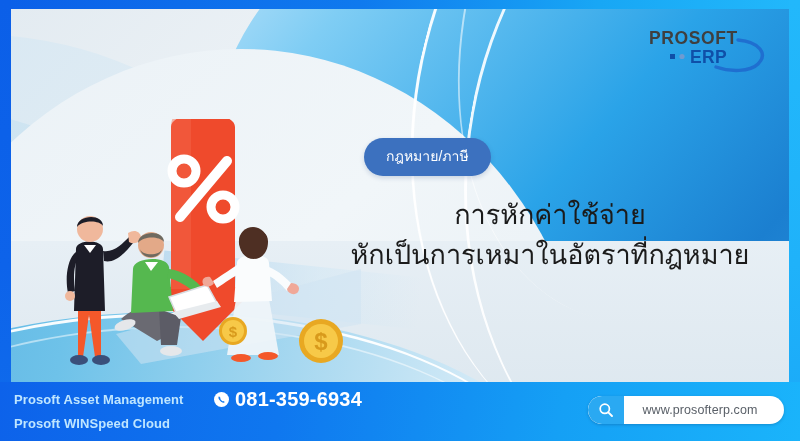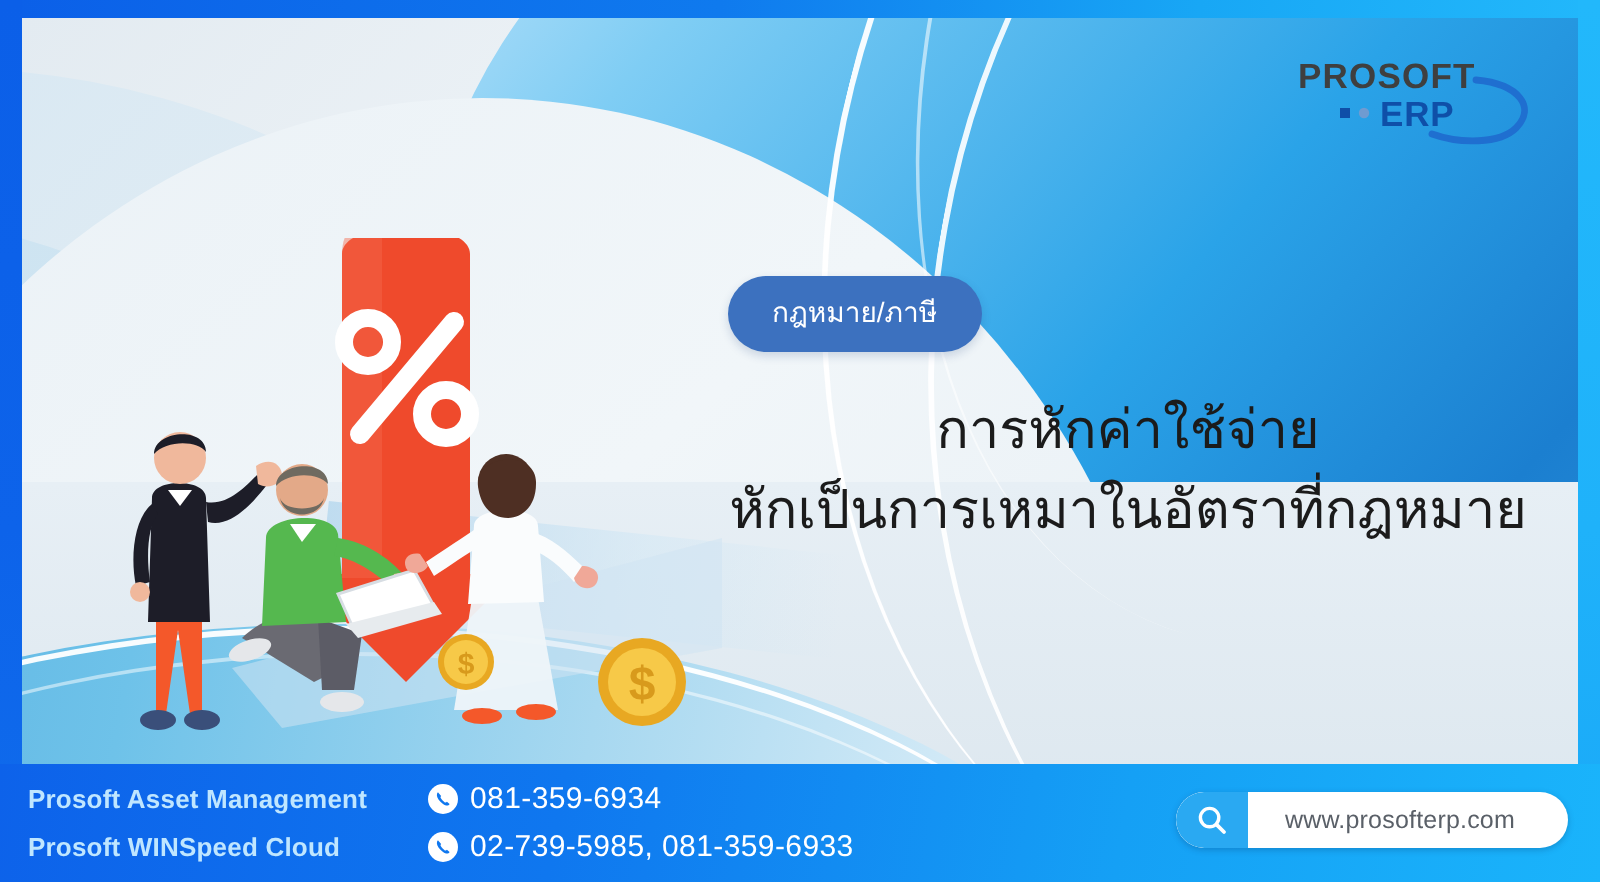--- a/index.html
+++ b/index.html
@@ -266,22 +266,22 @@
     color: #bfe6ff;
     font-size: 13px;
     font-weight: bold;
     letter-spacing: .1px;
   }
   .footer-phone {
     display: flex;
     align-items: center;
     gap: 6px;
     color: #ffffff;
-    font-size: 15px;
-    font-weight: normal;
+    font-size: 20px;
+    font-weight: bold;
     letter-spacing: .2px;
   }
   .phone-icon {
     display: inline-block;
     width: 15px;
     height: 15px;
     flex: 0 0 15px;
   }
 
   
@@ -433,21 +433,21 @@
       <rect x="24" y="32" width="5" height="5" fill="#0f4fa8"></rect>
       <circle cx="36" cy="34.5" r="2.6" fill="#6f9bd1"></circle>
       <text x="44" y="41" font-size="17.5" font-weight="bold" letter-spacing="0.4" fill="#0f4fa8" font-family="Liberation Sans, sans-serif">ERP</text>
       <path d="M92,18 C114,20 122,32 112,42 C104,50 84,50 70,45" fill="none" stroke="#1f6fd0" stroke-width="3.4" stroke-linecap="round"></path>
     </svg>
 
     <div class="badge" style="left:353px; top:97px;">
       <span>กฎหมาย/ภาษี</span>
     </div>
 
-    <div class="headline" style="left:333px; top:187px;">
+    <div class="headline" style="left:319px; top:187px;">
       <span class="headline-line">การหักค่าใช้จ่าย</span>
       <span class="headline-line">หักเป็นการเหมาในอัตราที่กฎหมาย</span>
     </div>
 
   </div>
 
   <div class="frame-top"></div>
   <div class="frame-left"></div>
   <div class="frame-right"></div>
 
@@ -460,27 +460,20 @@
           <svg class="phone-icon" viewBox="0 0 16 16">
             <circle cx="8" cy="8" r="8" fill="#ffffff"></circle>
             <path d="M5.3,4.4 C4.5,5.2 4.5,6.6 5.6,8.2 C6.7,9.8 8.3,11 9.6,11.4 C10.5,11.6 11.2,11.2 11.5,10.6 L10.1,9.5 C9.8,9.9 9.4,10 9,9.8 C8.3,9.4 7.3,8.4 6.8,7.5 C6.6,7.1 6.7,6.7 7,6.4 Z" fill="#0f77ef"></path>
           </svg>
           <span>081-359-6934</span>
         </span>
       </div>
 
       <div class="footer-row">
         <span class="footer-brand">Prosoft WINSpeed Cloud</span>
-        <span class="footer-phone">
-          <svg class="phone-icon" viewBox="0 0 16 16">
-            <circle cx="8" cy="8" r="8" fill="#ffffff"></circle>
-            <path d="M5.3,4.4 C4.5,5.2 4.5,6.6 5.6,8.2 C6.7,9.8 8.3,11 9.6,11.4 C10.5,11.6 11.2,11.2 11.5,10.6 L10.1,9.5 C9.8,9.9 9.4,10 9,9.8 C8.3,9.4 7.3,8.4 6.8,7.5 C6.6,7.1 6.7,6.7 7,6.4 Z" fill="#0f77ef"></path>
-          </svg>
-          <span>02-739-5985, 081-359-6933</span>
-        </span>
       </div>
 
     </div>
 
     <div class="search">
       <span class="search-icon-wrap">
         <svg width="16" height="16" viewBox="0 0 16 16">
           <circle cx="6.8" cy="6.8" r="4.6" fill="none" stroke="#ffffff" stroke-width="1.7"></circle>
           <line x1="10.3" y1="10.3" x2="14" y2="14" stroke="#ffffff" stroke-width="1.9" stroke-linecap="round"></line>
         </svg>

